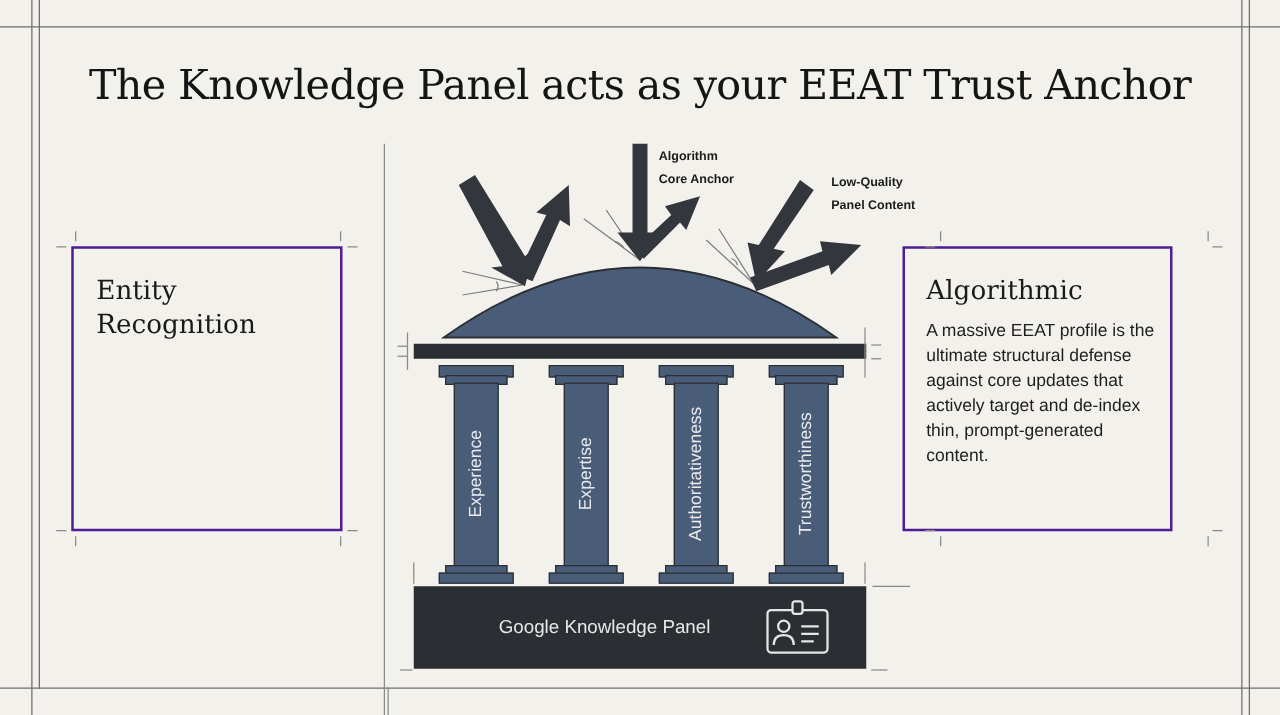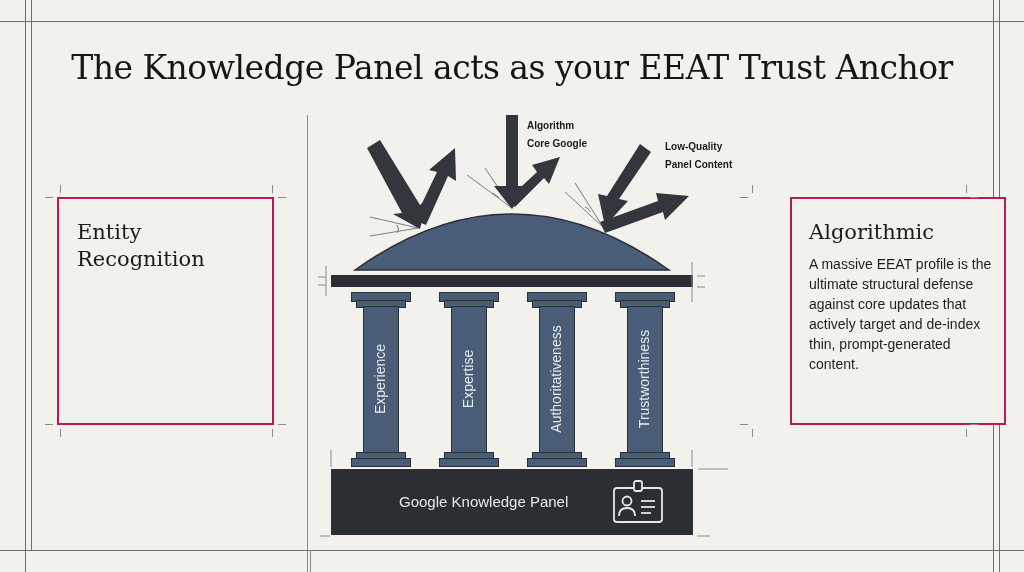--- a/index.html
+++ b/index.html
@@ -1,19 +1,19 @@
 <!DOCTYPE html>
 <html><head>
 <meta charset="utf-8">
 <style>
   html, body { margin:0; padding:0; }
   body { width:1024px; height:572px; background:#f3f1ec; position:relative; overflow:hidden; font-family:"Liberation Sans", sans-serif; color:#1e1e1e; }
   .frame-line { position:absolute; background:#6e6e6e; }
   .title { position:absolute; left:0; width:1024px; top:48px; text-align:center; font-family:"DejaVu Serif", serif; font-size:33px; letter-spacing:-0.5px; color:#151515; }
-  .card { position:absolute; border:2px solid #be185d; background:#f3f1ec; box-sizing:border-box; }
+  .card { position:absolute; border:2px solid #4c1d95; background:#f3f1ec; box-sizing:border-box; }
   .card h2 { margin:0; font-family:"DejaVu Serif", serif; font-weight:normal; font-size:21px; line-height:27px; color:#1a1a1a; }
   .card p { margin:8px 0 0 0; font-size:14px; line-height:20px; color:#1e1e1e; }
   .tick { position:absolute; background:#8a8a8a; }
   svg { position:absolute; left:0; top:0; }
   .label-bold { position:absolute; font-weight:bold; font-size:10px; line-height:18px; color:#1a1a1a; }
 </style>
 </head>
 <body>
 
 <div class="frame-line" style="left:0;top:21px;width:1024px;height:1px;"></div>
@@ -32,21 +32,21 @@
 </div>
 <div class="tick" style="left:45px;top:197px;width:8px;height:1px;"></div>
 <div class="tick" style="left:60px;top:185px;width:1px;height:8px;"></div>
 <div class="tick" style="left:278px;top:197px;width:8px;height:1px;"></div>
 <div class="tick" style="left:272px;top:185px;width:1px;height:8px;"></div>
 <div class="tick" style="left:45px;top:424px;width:8px;height:1px;"></div>
 <div class="tick" style="left:60px;top:429px;width:1px;height:8px;"></div>
 <div class="tick" style="left:278px;top:424px;width:8px;height:1px;"></div>
 <div class="tick" style="left:272px;top:429px;width:1px;height:8px;"></div>
 
-<div class="card" style="left:790px;top:197px;width:216px;height:228px;padding:20px 10px 0 17px;">
+<div class="card" style="left:722px;top:197px;width:216px;height:228px;padding:20px 10px 0 17px;">
   <h2><span>Algorithmic</span><br></h2>
   <p>A massive EEAT profile is the ultimate structural defense against core updates that actively target and de-index thin, prompt-generated content.</p>
 </div>
 <div class="tick" style="left:740px;top:197px;width:8px;height:1px;"></div>
 <div class="tick" style="left:752px;top:185px;width:1px;height:8px;"></div>
 <div class="tick" style="left:970px;top:197px;width:8px;height:1px;"></div>
 <div class="tick" style="left:966px;top:185px;width:1px;height:8px;"></div>
 <div class="tick" style="left:740px;top:424px;width:8px;height:1px;"></div>
 <div class="tick" style="left:752px;top:429px;width:1px;height:8px;"></div>
 <div class="tick" style="left:970px;top:424px;width:8px;height:1px;"></div>
@@ -147,18 +147,18 @@
     <circle cx="17" cy="22" r="4.5" fill="none" stroke="#e6e6e6" stroke-width="1.8"></circle>
     <path d="M9 37 Q9 29 17 29 Q25 29 25 37" fill="none" stroke="#e6e6e6" stroke-width="1.8"></path>
     <line x1="31" y1="22" x2="45" y2="22" stroke="#e6e6e6" stroke-width="1.8"></line>
     <line x1="31" y1="28" x2="45" y2="28" stroke="#e6e6e6" stroke-width="1.8"></line>
     <line x1="31" y1="34" x2="41" y2="34" stroke="#e6e6e6" stroke-width="1.8"></line>
   </svg>
 </div>
 
 <div class="label-bold" style="left:527px;top:117px;">
   <span>Algorithm</span><br>
-  <span>Core Google</span>
+  <span>Core Anchor</span>
 </div>
 <div class="label-bold" style="left:665px;top:138px;">
   <span>Low-Quality</span><br>
   <span>Panel Content</span>
 </div>
 
 </body></html>

